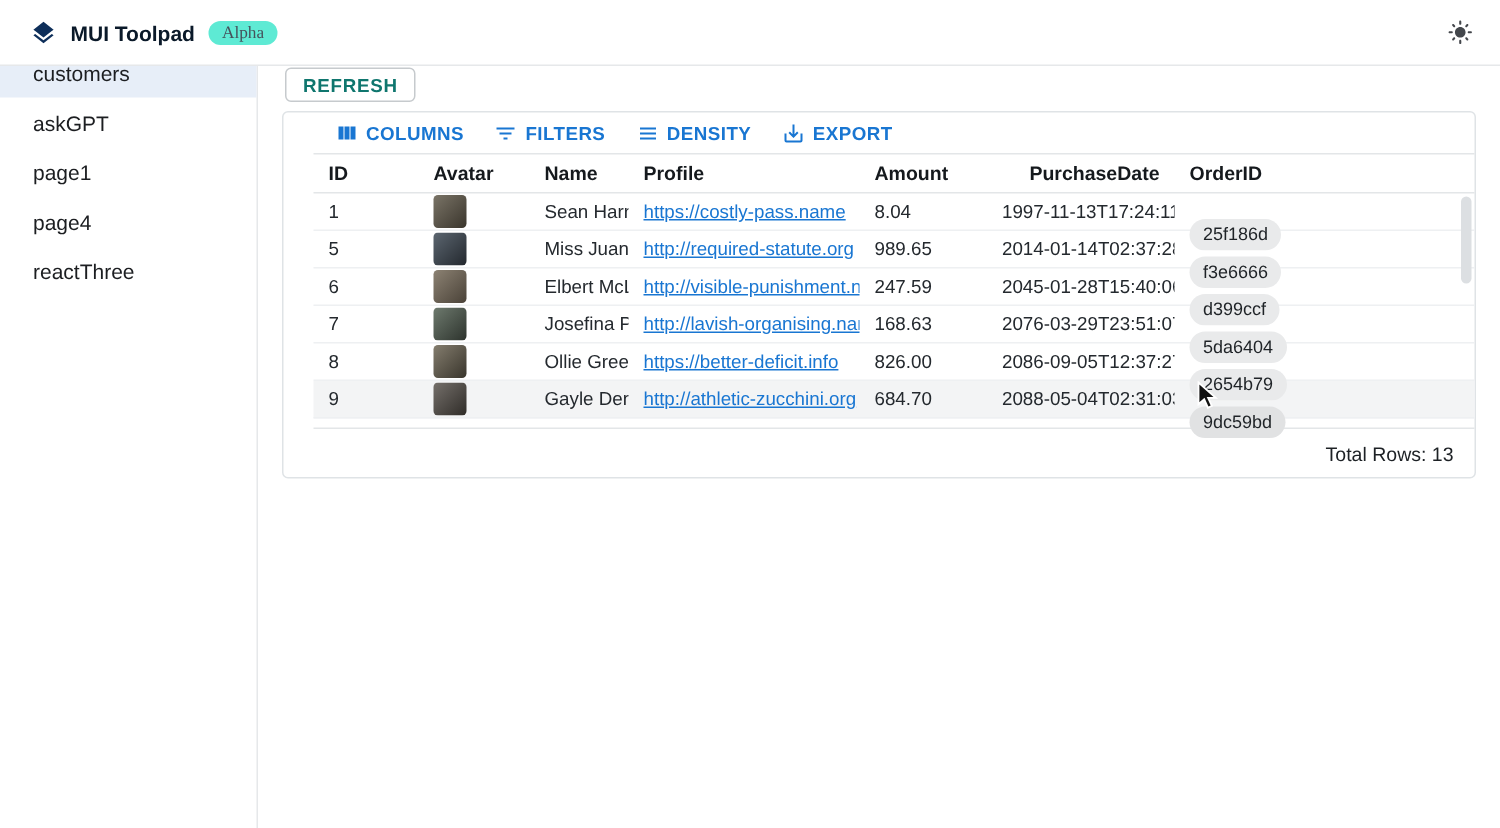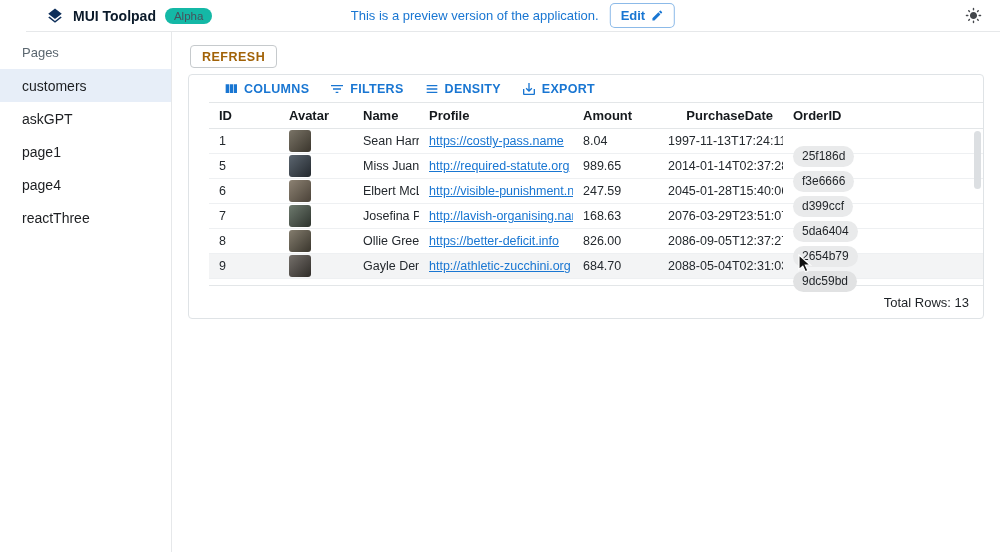--- a/index.html
+++ b/index.html
@@ -1,46 +1,46 @@
 <!DOCTYPE html>
 <html><head>
 <meta charset="utf-8">
 <style>
   * { box-sizing: border-box; }
   html,body { margin:0; padding:0; }
   body { font-family:"Liberation Sans", sans-serif; background:#fff; }
   .page { position:relative; width:1000px; height:552px; background:#fff; overflow:hidden; }
 
   
-  .topbar { position:absolute; top:0; left:0; right:0; height:32px; background:#fff;
-            border-bottom:1px solid #e6e8ea; display:flex; align-items:center; z-index:6;margin-left:26px; }
+  .topbar { position:absolute; top:0; left:0; right:0; height:44px; background:#fff;
+            border-bottom:1px solid #e6e8ea; display:flex; align-items:center; z-index:6; }
   .topbar-left { display:flex; align-items:center; gap:9px; padding-left:20px; }
   .logo { display:flex; align-items:center; }
   .app-title { font-size:14px; font-weight:700; color:#0a1929; }
-  .badge { background:#14b8a6; color:#46525c; font-size:11.5px; padding:2px 9px; border-radius:10px; }
+  .badge { background:#5eead4; color:#46525c; font-size:11.5px; padding:2px 9px; border-radius:10px;font-family:Liberation Serif, serif; }
   .topbar-center { position:absolute; left:50%; transform:translateX(-50%); display:flex; align-items:center; gap:11px; }
   .preview-text { color:#1976d2; font-size:13px; }
   .edit-btn { display:flex; align-items:center; gap:6px; border:1px solid rgba(25,118,210,0.5);
               color:#1976d2; background:#fff; border-radius:5px; font-size:13px; font-weight:600;
               height:25px; padding:0 10px; cursor:pointer; font-family:inherit; }
   .topbar-right { margin-left:auto; padding-right:16px; display:flex; align-items:center; }
   .theme-toggle { border:none; background:none; padding:2px; color:#44474c; cursor:pointer; display:flex; }
 
   
   .sidebar { position:absolute; top:32px; left:0; width:172px; bottom:0; background:#fff;
              border-right:1px solid #e6e8ea; }
   .section-label { padding:13px 22px 9px; font-size:13px; color:#5b6770; }
   .nav-item { height:33px; display:flex; align-items:center; padding:0 22px; font-size:14px;
               color:#1c1e21; cursor:pointer; }
   .nav-item.selected { background:#e7eef8; }
 
   
   .main { position:absolute; top:32px; left:172px; right:0; bottom:0; overflow:hidden; }
   .refresh-btn { margin:13px 0 0 18px; height:23px; padding:0 11px; border:1px solid #c6cacd;
-                 border-radius:4px; background:#fff; color:#a16207; font-size:12.5px; font-weight:600;
+                 border-radius:4px; background:#fff; color:#0f766e; font-size:12.5px; font-weight:600;
                  letter-spacing:0.5px; cursor:pointer; font-family:inherit; }
 
   .grid-card { margin:6px 16px 0 16px; border:1px solid #dfe3e6; border-radius:4px; background:#fff;padding-left:20px; }
   .grid-toolbar { display:flex; align-items:center; gap:4px; padding:3px 6px; height:27px; }
   .tb-btn { display:flex; align-items:center; gap:5px; border:none; background:none; color:#1976d2;
             font-size:12.5px; font-weight:600; letter-spacing:0.3px; padding:3px 8px; border-radius:4px;
             cursor:pointer; font-family:inherit; }
   .tb-btn svg { width:16px; height:16px; }
 
   .grid-header { display:flex; align-items:center; height:27px; border-top:1px solid #e3e6e8;
@@ -84,40 +84,30 @@
   <header class="topbar">
     <div class="topbar-left">
       <span class="logo">
         <svg width="18" height="18" viewBox="0 0 24 24" fill="#0e2f5a">
           <path d="M11.99 18.54l-7.37-5.73L3 14.07l9 7 9-7-1.63-1.27-7.38 5.74zM12 16l7.36-5.73L21 9l-9-7-9 7 1.63 1.27L12 16z"></path>
         </svg>
       </span>
       <span class="app-title">MUI Toolpad</span>
       <span class="badge">Alpha</span>
     </div>
-    <div class="topbar-center">
-      <span class="preview-text">This is a preview version of the application.</span>
-      <button class="edit-btn">
-        <span>Edit</span>
-        <svg width="13" height="13" viewBox="0 0 24 24" fill="currentColor">
-          <path d="M3 17.25V21h3.75L17.81 9.94l-3.75-3.75L3 17.25zM20.71 7.04c.39-.39.39-1.02 0-1.41l-2.34-2.34a.9959.9959 0 0 0-1.41 0l-1.83 1.83 3.75 3.75 1.83-1.83z"></path>
-        </svg>
-      </button>
-    </div>
     <div class="topbar-right">
       <button class="theme-toggle">
         <svg width="17" height="17" viewBox="0 0 24 24" fill="currentColor">
           <path d="M12 7c-2.76 0-5 2.24-5 5s2.24 5 5 5 5-2.24 5-5-2.24-5-5-5zM2 13h2c.55 0 1-.45 1-1s-.45-1-1-1H2c-.55 0-1 .45-1 1s.45 1 1 1zm18 0h2c.55 0 1-.45 1-1s-.45-1-1-1h-2c-.55 0-1 .45-1 1s.45 1 1 1zM11 2v2c0 .55.45 1 1 1s1-.45 1-1V2c0-.55-.45-1-1-1s-1 .45-1 1zm0 18v2c0 .55.45 1 1 1s1-.45 1-1v-2c0-.55-.45-1-1-1s-1 .45-1 1zM5.99 4.58c-.39-.39-1.03-.39-1.41 0-.39.39-.39 1.03 0 1.41l1.06 1.06c.39.39 1.03.39 1.41 0s.39-1.03 0-1.41L5.99 4.58zm12.37 12.37c-.39-.39-1.03-.39-1.41 0-.39.39-.39 1.03 0 1.41l1.06 1.06c.39.39 1.03.39 1.41 0 .39-.39.39-1.03 0-1.41l-1.06-1.06zm1.06-10.96c.39-.39.39-1.03 0-1.41-.39-.39-1.03-.39-1.41 0l-1.06 1.06c-.39.39-.39 1.03 0 1.41s1.03.39 1.41 0l1.06-1.06zM7.05 18.36c.39-.39.39-1.03 0-1.41-.39-.39-1.03-.39-1.41 0l-1.06 1.06c-.39.39-.39 1.03 0 1.41s1.03.39 1.41 0l1.06-1.06z"></path>
         </svg>
       </button>
     </div>
   </header>
 
   <nav class="sidebar">
-    <div class="section-label">Pages</div>
     <div class="nav-item selected">
       <span>customers</span>
     </div>
     <div class="nav-item">
       <span>askGPT</span>
     </div>
     <div class="nav-item">
       <span>page1</span>
     </div>
     <div class="nav-item">

